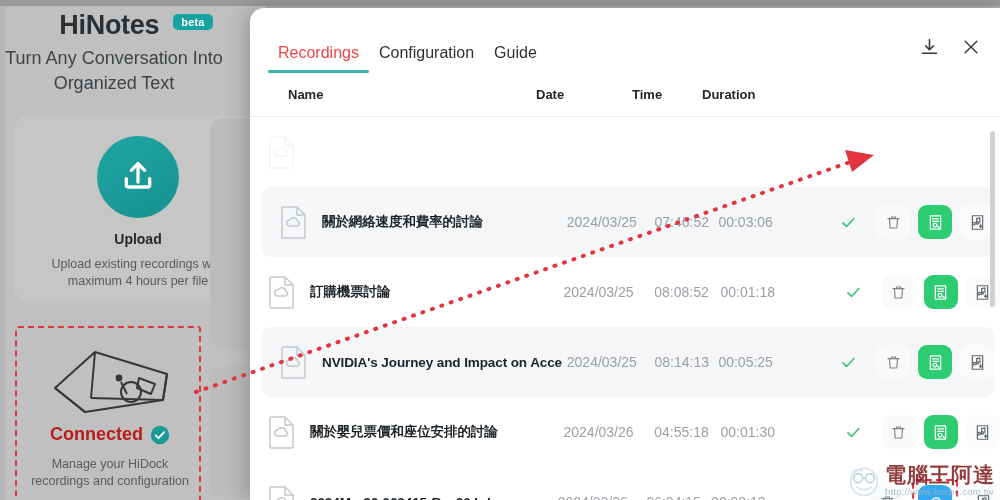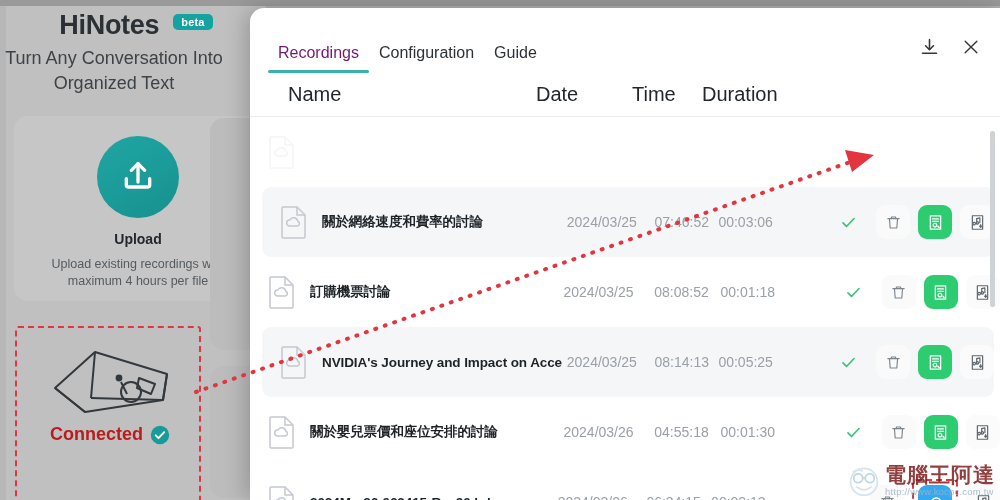--- a/index.html
+++ b/index.html
@@ -119,39 +119,39 @@
     display:flex; align-items:flex-end;
     padding-left:18px;
   }
   .tabs { display:flex; align-items:flex-end; gap:0; height:100%; }
   .tab {
     position:relative; padding:0 10px 10px 10px;
     font-size:16px; color:#2c3136; line-height:1;
     padding-bottom:12px; cursor:pointer; background:none; border:none;
     font-family:"Liberation Sans", sans-serif;
   }
-  .tab.active { color:#701a75; }
+  .tab.active { color:#ef4444; }
   .tab.active::after {
     content:""; position:absolute; left:0; right:0; bottom:0;
     height:3px; background:#3cb0ad; border-radius:2px;
   }
   .header-actions {
     position:absolute; right:16px; top:26px;
     display:flex; align-items:center; gap:16px;
   }
   .hdr-icon-btn {
     width:26px; height:26px; display:flex; align-items:center; justify-content:center;
     background:none; border:none; cursor:pointer; color:#33383d;
   }
 
   .table-head {
     display:flex; align-items:center;
     height:44px; padding-left:18px;
     border-bottom:1px solid #ececec;
-    font-size:20px; color:#22272b; font-weight:400;
+    font-size:13px; color:#22272b; font-weight:700;
   }
   .col-name { width:268px; padding-left:20px; }
   .col-date { width:96px; }
   .col-time { width:70px; }
   .col-dur  { width:120px; }
   .col-actions { flex:1; }
 
   .table-body {
     position:relative;
     height: 428px;
@@ -251,20 +251,21 @@
           <path d="M74 38 L80 50"></path>
           <circle cx="72" cy="34" r="2.4" fill="#33383c"></circle>
         </svg>
         <div class="bg-connected-row">
           <span class="bg-connected-text">Connected</span>
           <svg width="20" height="20" viewBox="0 0 24 24">
             <circle cx="12" cy="12" r="11" fill="#169b98"></circle>
             <path d="M6.8 12.4l3.4 3.4 6.8-7.2" fill="none" stroke="#ffffff" stroke-width="2.3" stroke-linecap="round" stroke-linejoin="round"></path>
           </svg>
         </div>
+        <div class="bg-device-sub">Manage your HiDock recordings and configuration</div>
       </div>
     </div>
 
     <div class="bg-main">
       <div class="bg-main-title">All N</div>
 
       <div class="bg-note-card" style="top:112px; height:232px;">
         <div class="bg-note-badge">
           <svg width="12" height="12" viewBox="0 0 24 24" fill="none" stroke="#4f9e6a" stroke-width="2.4" stroke-linecap="round">
             <path d="M6 3h5l2 5-3 2a12 12 0 0 0 6 6l2-3 5 2v5a2 2 0 0 1-2 2A18 18 0 0 1 4 5a2 2 0 0 1 2-2z"></path>

